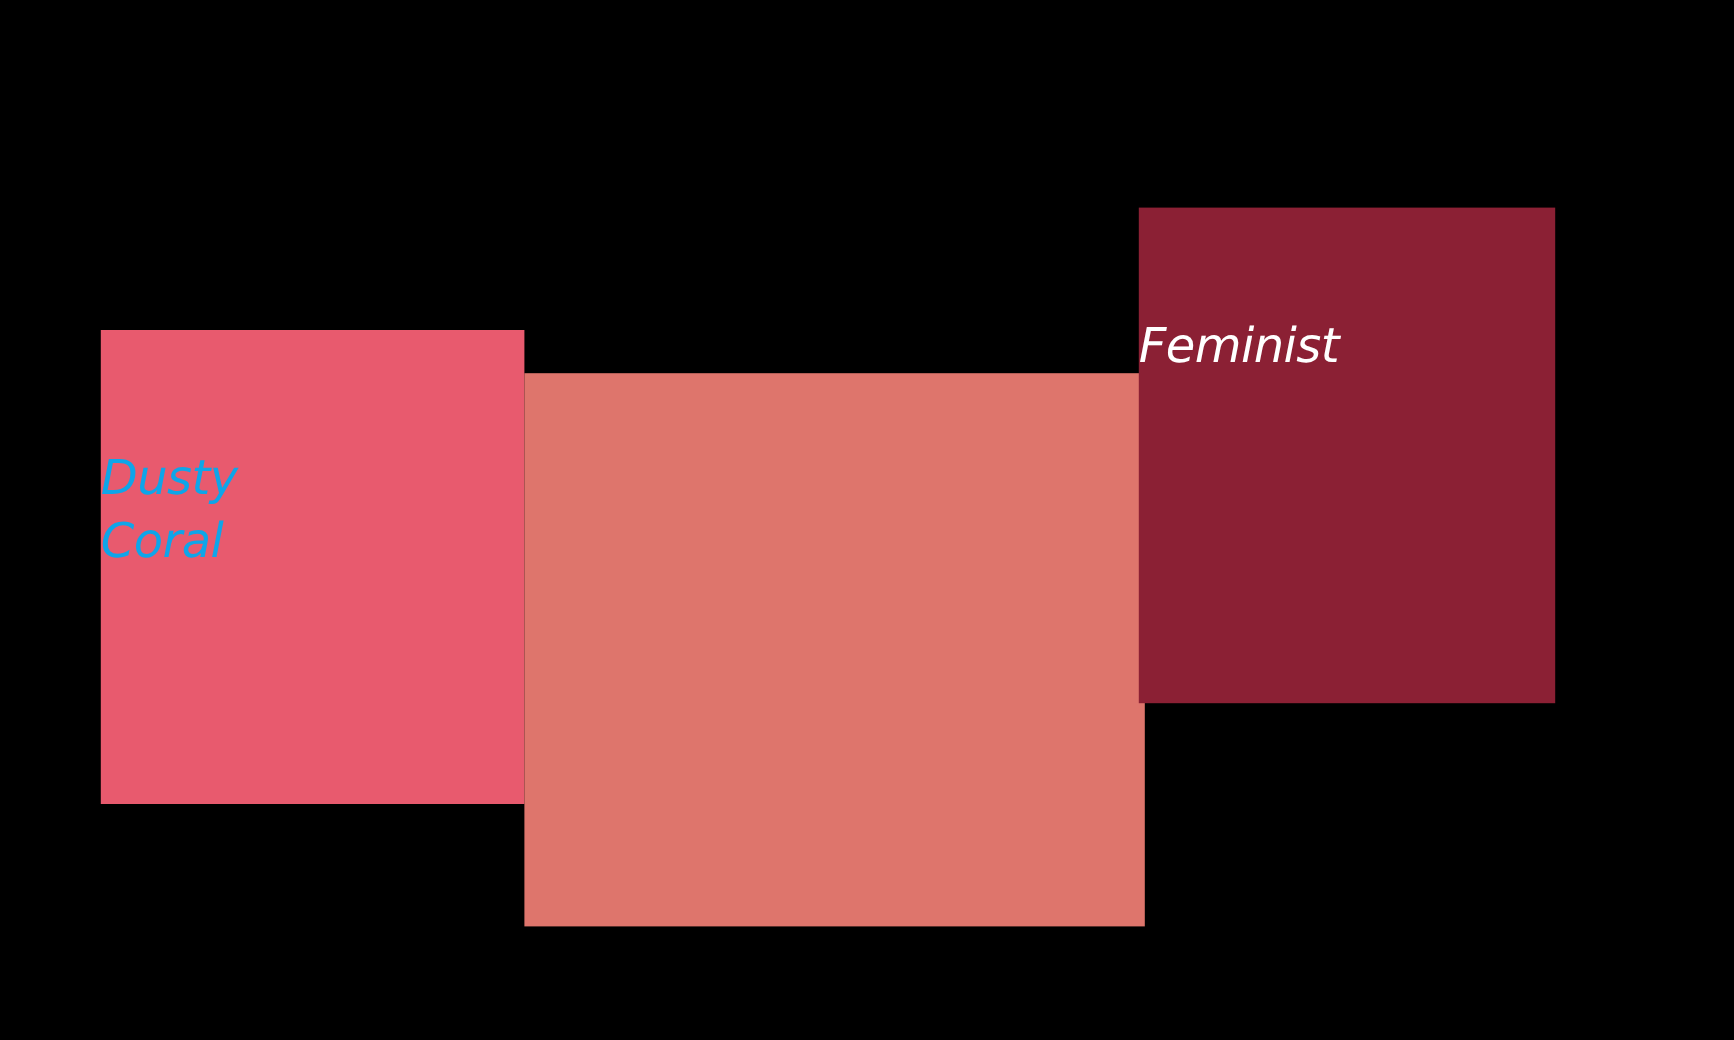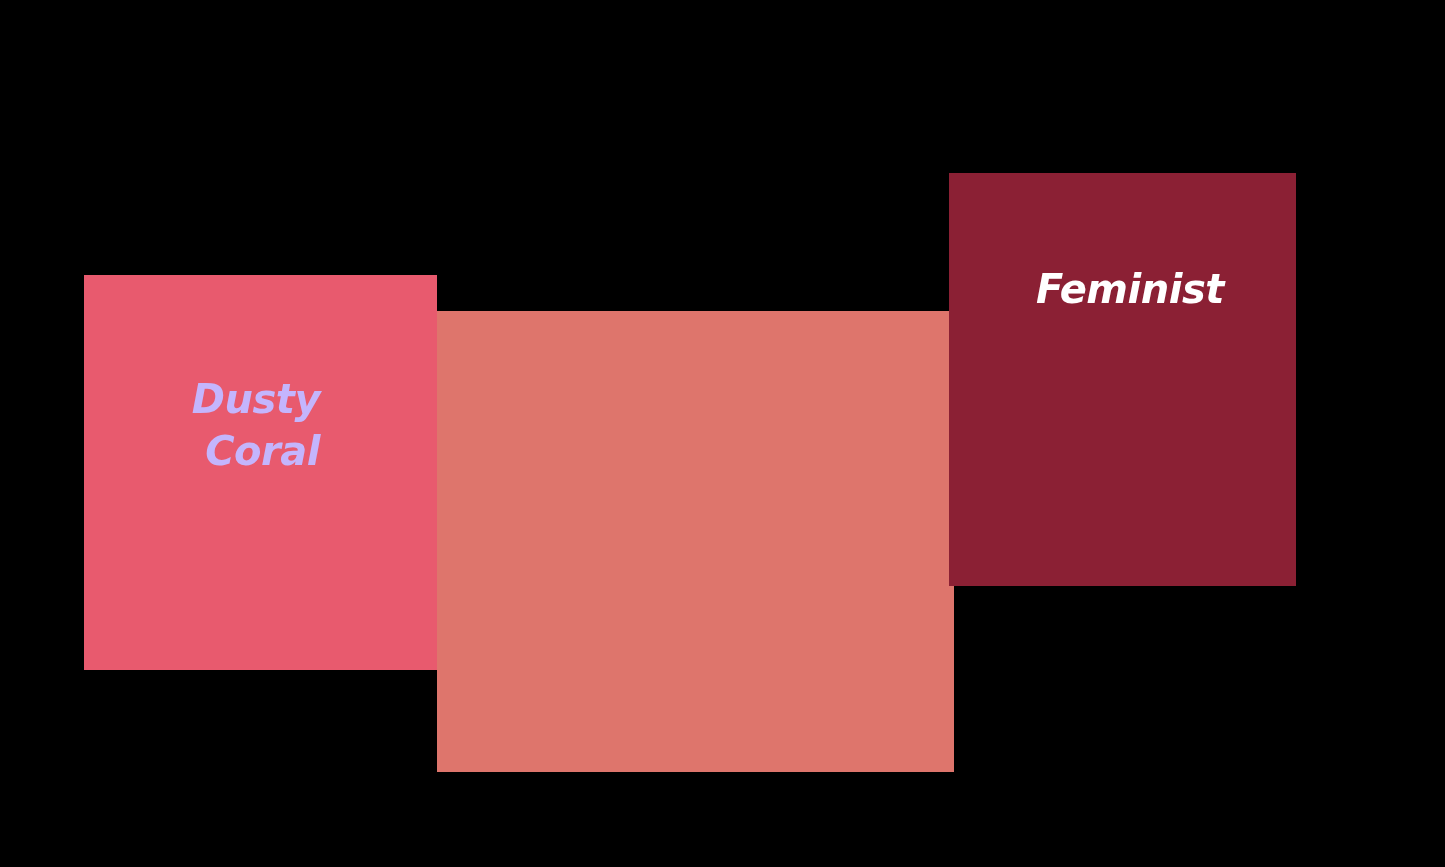--- a/index.html
+++ b/index.html
@@ -25,24 +25,23 @@
   .swatch {
     position: absolute;
     box-sizing: border-box;
     display: block;
   }
 
   .swatch-label {
     position: absolute;
     color: #ffffff;
     font-family: "DejaVu Sans", "Liberation Sans", sans-serif;
-    font-weight: bold;
+    font-weight: normal;
     font-style: italic;
     letter-spacing: -0.012em;
-    text-align: right;
     white-space: pre-line;
     line-height: 1.30;
     -webkit-font-smoothing: antialiased;
   }
 
   
   #swatch-dusty-coral {
     left: 84px;
     top: 275px;
     width: 353px;
@@ -88,21 +87,21 @@
     font-size: 40px;
     z-index: 6;
   }
 </style>
 </head>
 <body style="background: rgb(0, 0, 0);">
 
 <div id="palette-canvas" style="width: 1445px; height: 867px; background: rgb(0, 0, 0);">
 
   <div class="swatch" id="swatch-dusty-coral" style="left: 84px; top: 275px; width: 353px; height: 395px; background: rgb(232, 90, 110); z-index: 1;"></div>
-  <div class="swatch-label" id="label-dusty-coral" style="color: #c4b5fd; z-index: 2; left: 84px; top: 373px;">Dusty
+  <div class="swatch-label" id="label-dusty-coral" style="color: #0ea5e9; z-index: 2; left: 84px; top: 373px;">Dusty
 Coral</div>
 
   <div class="swatch" id="swatch-rusted-nude" style="left: 437px; top: 311px; width: 517px; height: 461px; background: rgb(222, 117, 108); z-index: 3;"></div>
 
   <div class="swatch" id="swatch-feminist" style="left: 949px; top: 173px; width: 347px; height: 413px; background: rgb(139, 32, 52); z-index: 5;"></div>
   <div class="swatch-label" id="label-feminist" style="color: rgb(255, 255, 255); z-index: 6; left: 949px; top: 263px;">Feminist</div>
 
 </div>
 
 </body></html>

